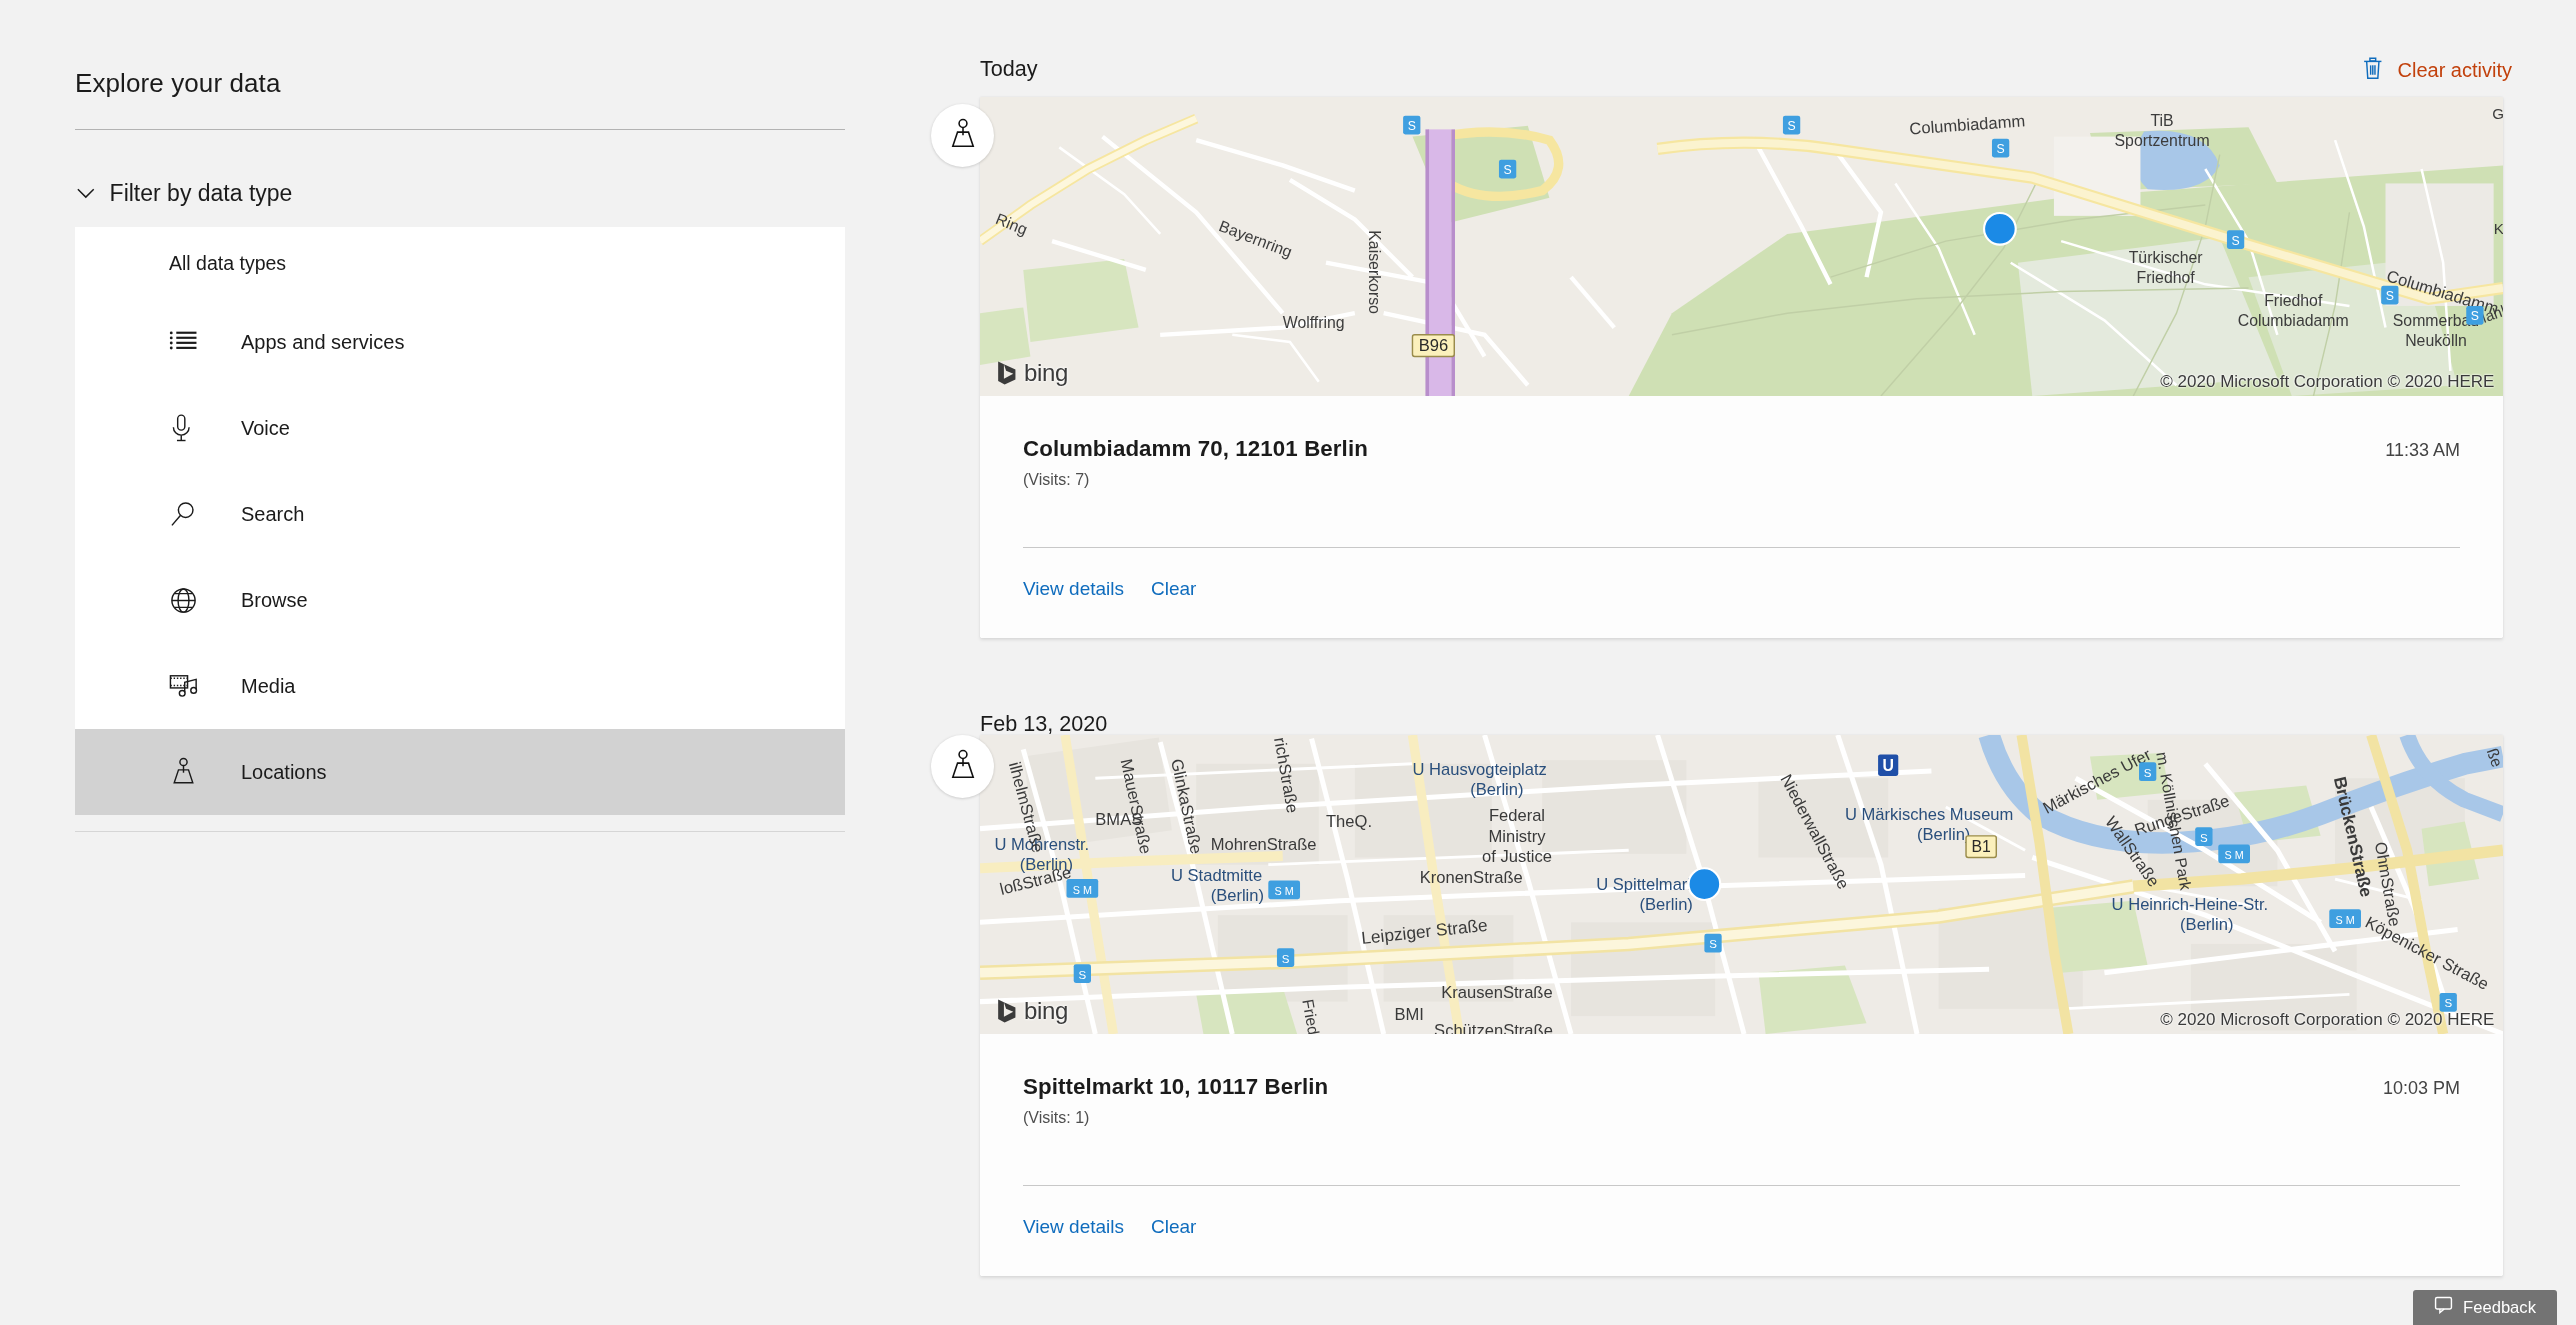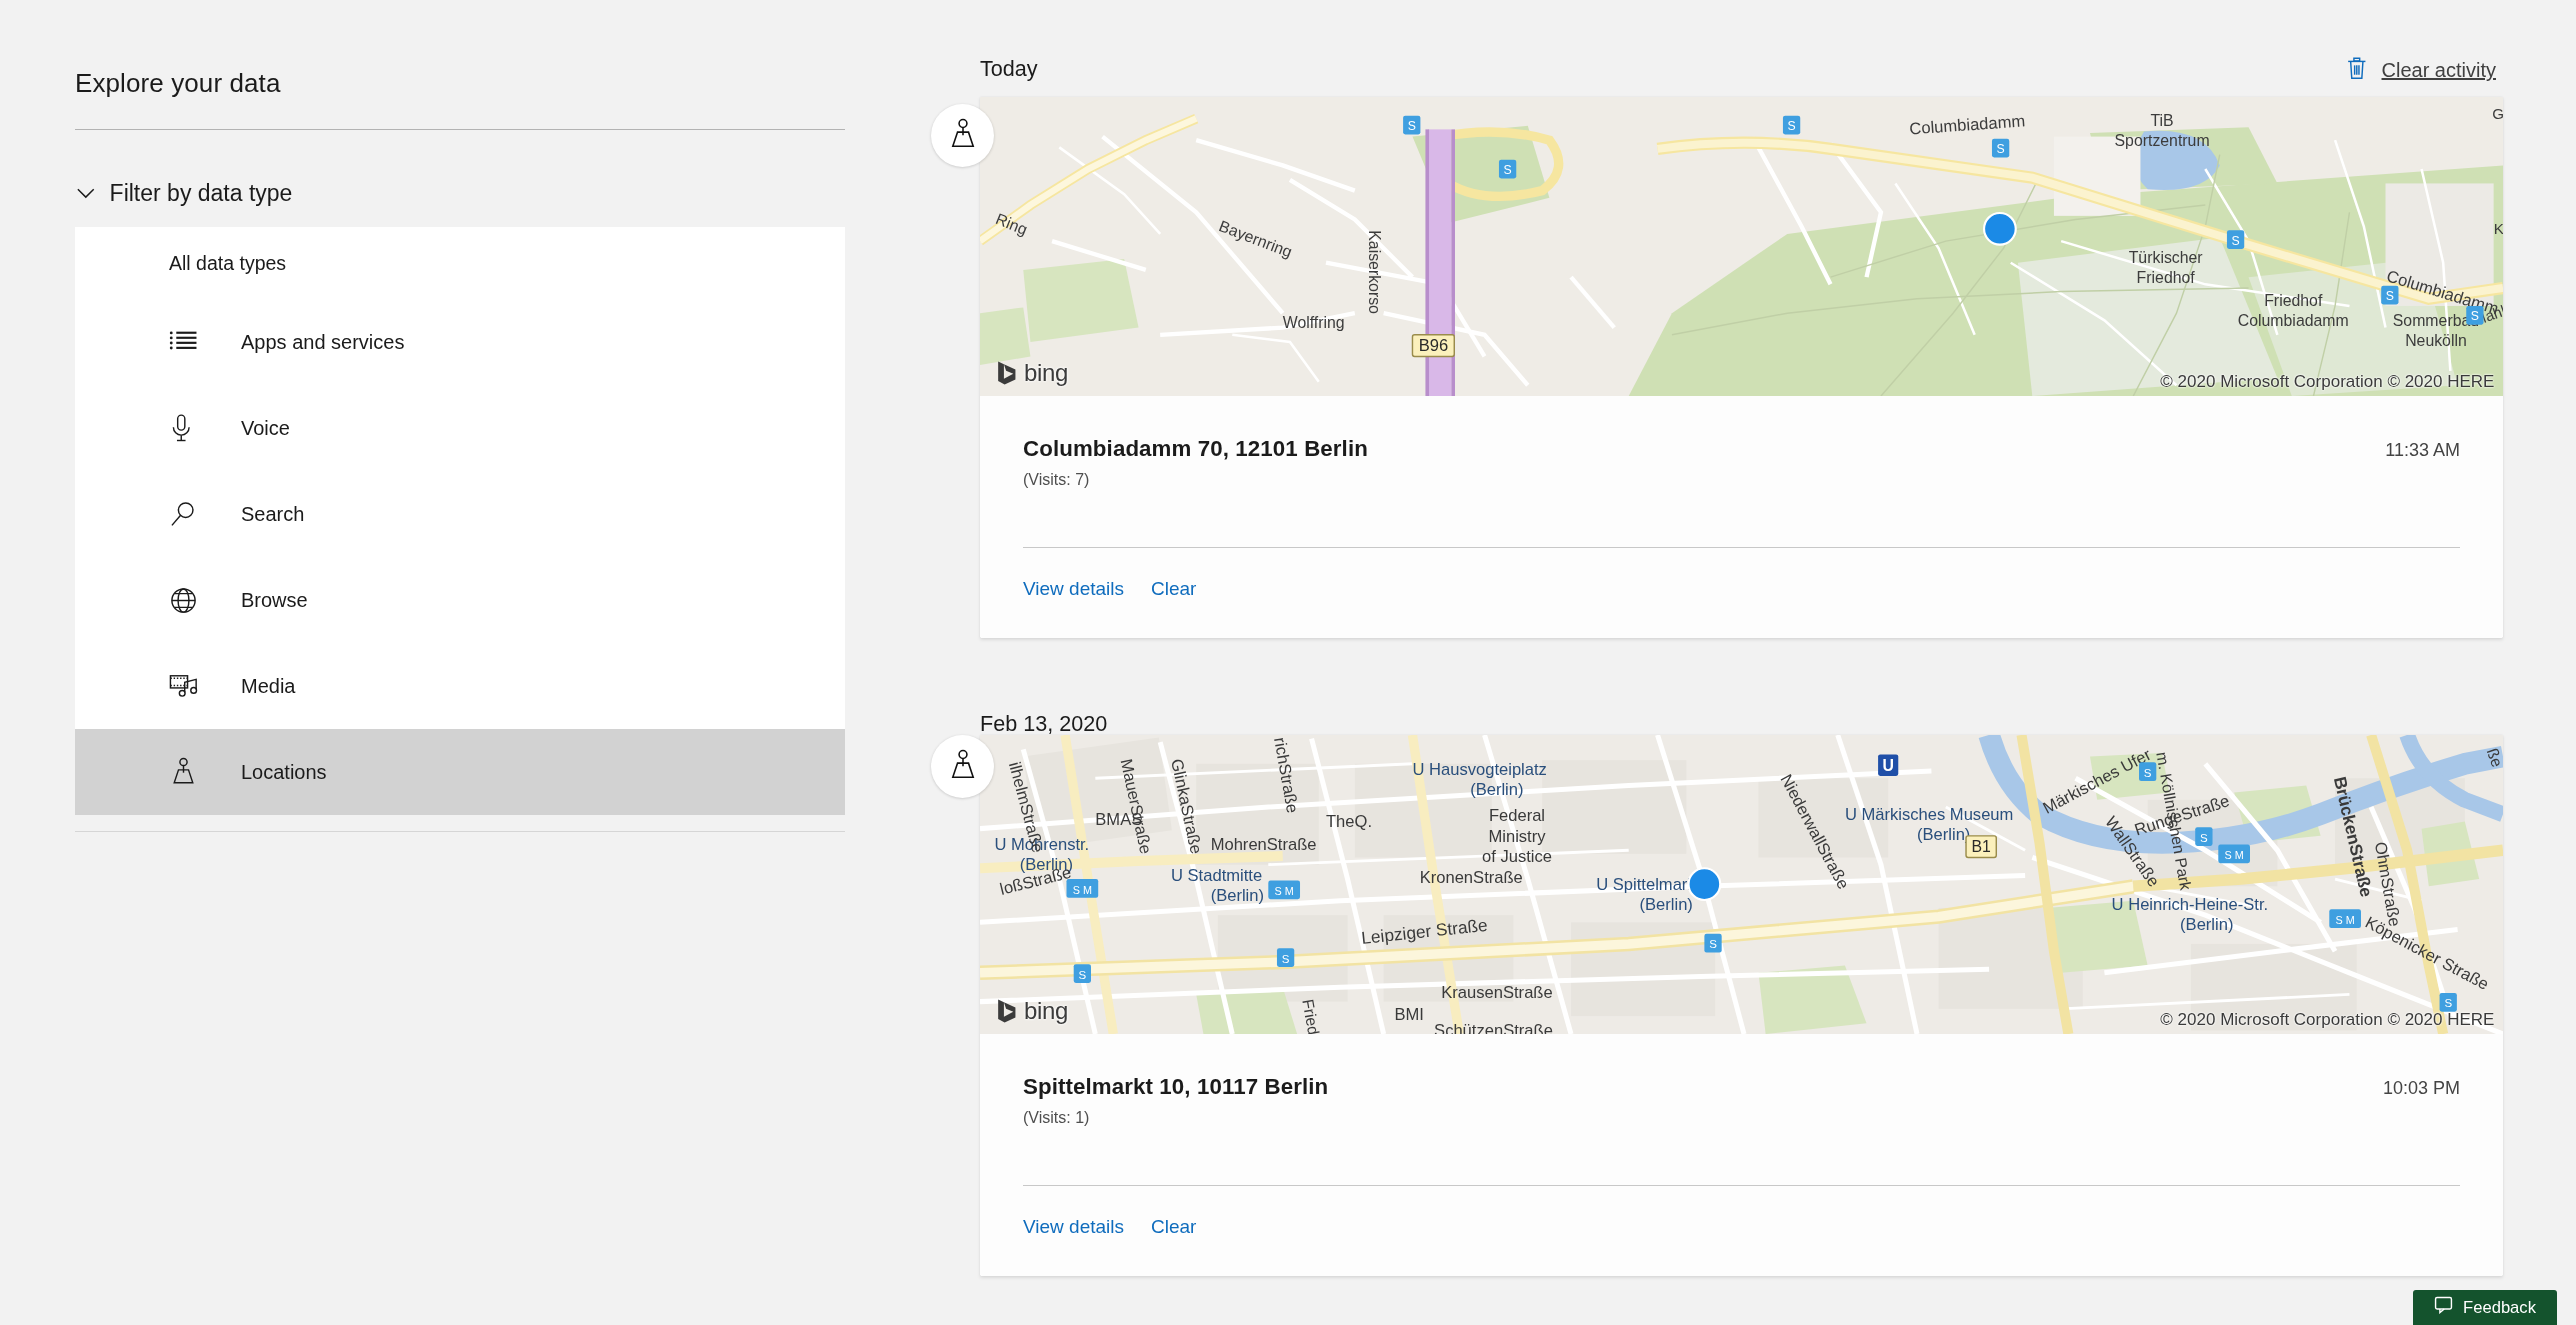--- a/index.html
+++ b/index.html
@@ -53,23 +53,23 @@
   #list-bottom-rule{
     position:absolute;left:75px;top:819px;width:770px;height:1.4px;
     background:#d6d6d6;
   }
   
   #right-pane{position:absolute;left:850px;top:0;right:0;bottom:0;}
   .day-head{
     position:absolute;font-size:21.6px;color:#1b1b1b;font-weight:400;
   }
   #clear-activity{
-    position:absolute;right:80px;top:56px;
+    position:absolute;right:64px;top:56px;
     display:flex;align-items:center;gap:14.4px;cursor:pointer;
-    color:#404040;font-size:20px;text-decoration:underline;
+    color:#c2410c;font-size:20px;
   }
   #clear-activity .trash{display:block;}
   
   .activity-card{
     position:absolute;left:130px;width:1523px;
     background:#fdfdfd;
     box-shadow:0 1.4px 3.6px rgba(0,0,0,.10), 0 0 1.4px rgba(0,0,0,.08);
     border-radius:1.4px;
     overflow:hidden;
   }
@@ -107,21 +107,21 @@
   
   .pin-badge{
     position:absolute;width:63px;height:63px;border-radius:50%;
     background:#fff;box-shadow:0 0.7px 2.9px rgba(0,0,0,.18);
     display:flex;align-items:center;justify-content:center;
     z-index:5;
   }
   
   #feedback-tab{
     position:absolute;right:19px;bottom:0;
-    width:144px;height:35px;background:#14532d;
+    width:144px;height:35px;background:#737373;
     border-radius:2.9px 2.9px 0 0;
     display:flex;align-items:center;justify-content:center;gap:10px;
     color:#fff;font-size:16.6px;
     overflow:hidden;cursor:pointer;
   }
 </style>
 </head>
 <body>
 
 <div id="left-pane">

